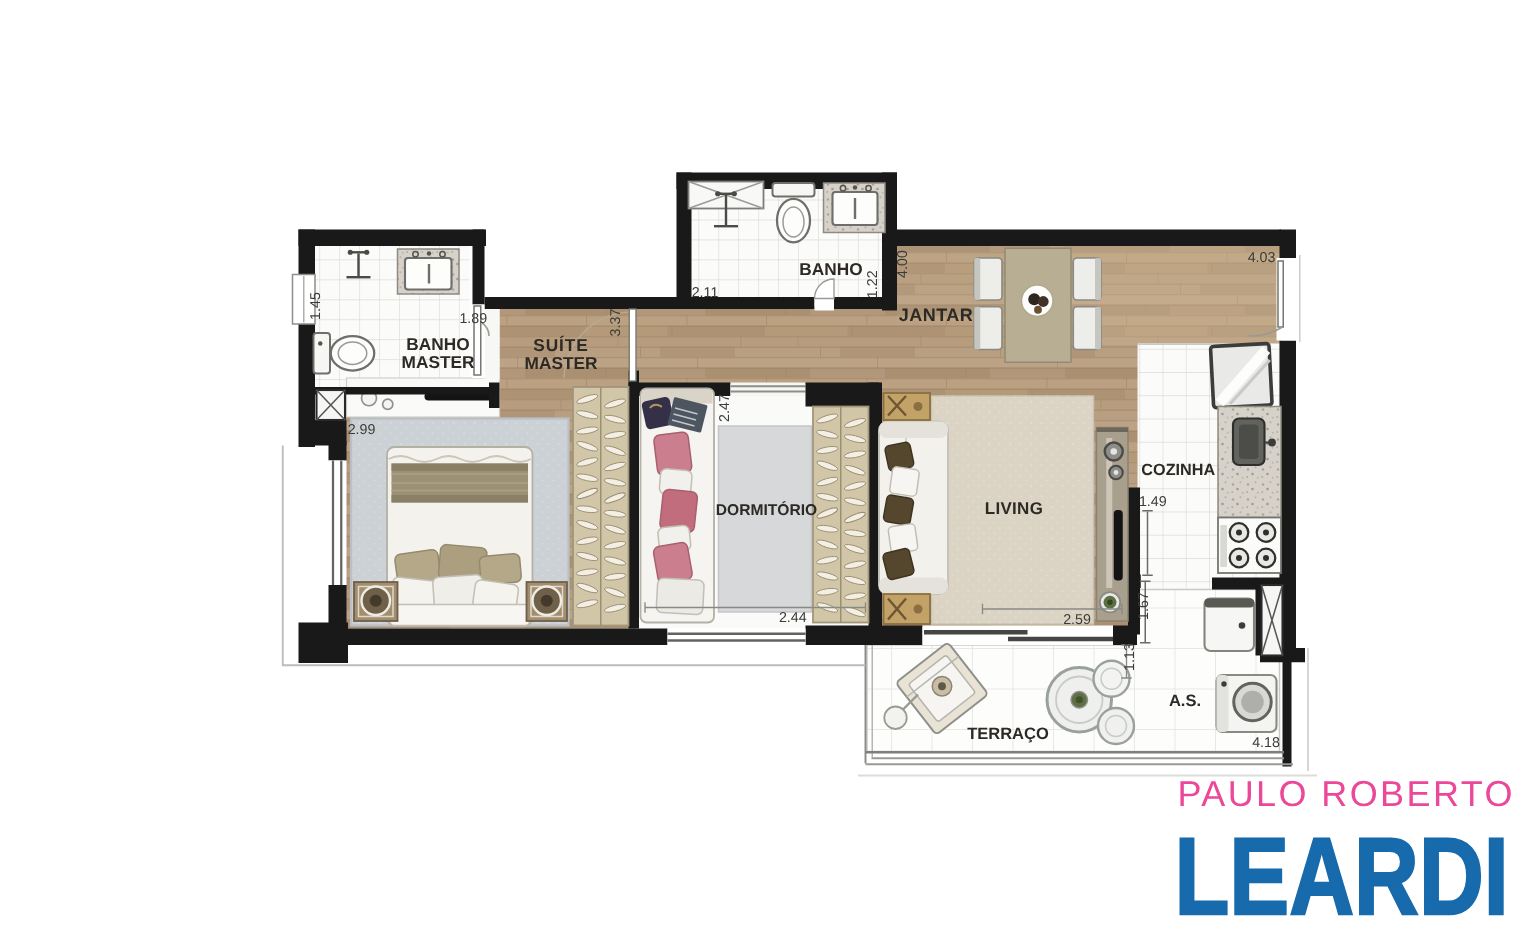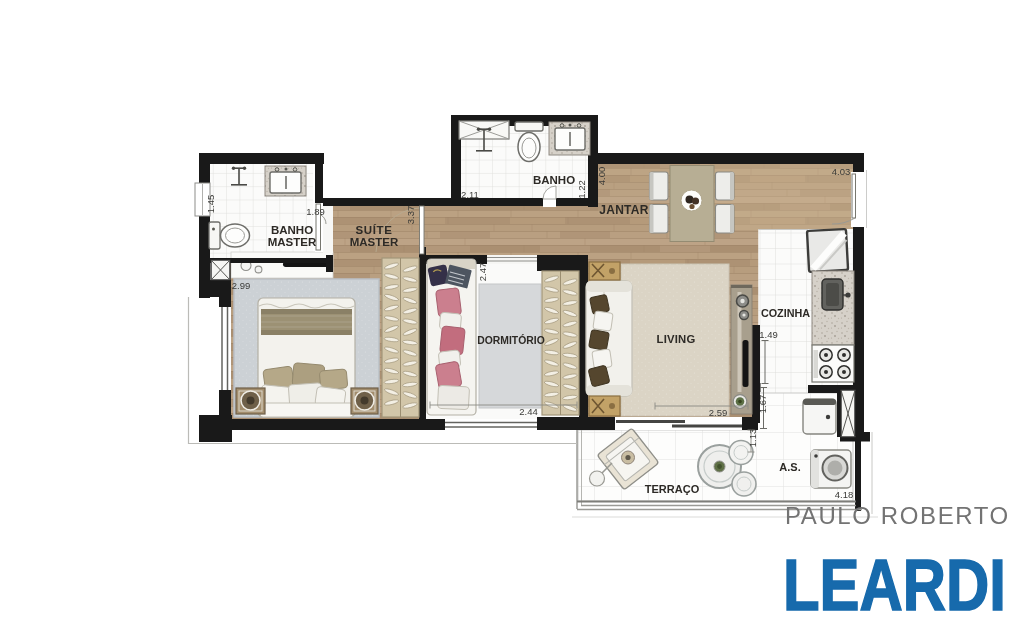--- a/index.html
+++ b/index.html
@@ -501,15 +501,15 @@
   <text x="528.5" y="414.5" text-anchor="middle">2.44</text>
   <text x="718" y="416" text-anchor="middle">2.59</text>
   <text x="768.5" y="337.5" text-anchor="middle">1.49</text>
   <text x="765.5" y="404" text-anchor="middle" transform="rotate(-90 765.5 404)">1.67</text>
   <text x="756" y="438" text-anchor="middle" transform="rotate(-90 756 438)">1.13</text>
   <text x="844" y="498" text-anchor="middle">4.18</text>
 </g>
 </svg>
 
 
-<div style="position:absolute;left:785px;top:502px;width:220px;text-align:right;color:#737373;font-size:24px;letter-spacing:1.6px;font-family:'Liberation Sans',sans-serif;white-space:nowrap;">PAULO ROBERTO</div>
+<div style="position:absolute;left:785px;top:516px;width:220px;text-align:right;color:#ec4899;font-size:24px;letter-spacing:1.6px;font-family:'Liberation Sans',sans-serif;white-space:nowrap;">PAULO ROBERTO</div>
 <div style="position:absolute;left:783px;top:543px;width:218px;color:#176aac;font-size:73px;font-weight:bold;font-family:'Liberation Sans',sans-serif;-webkit-text-stroke:1.6px #176aac;transform-origin:left top;transform:scaleX(0.82);white-space:nowrap;">LEARDI</div>
 </div>
 
 </body></html>

